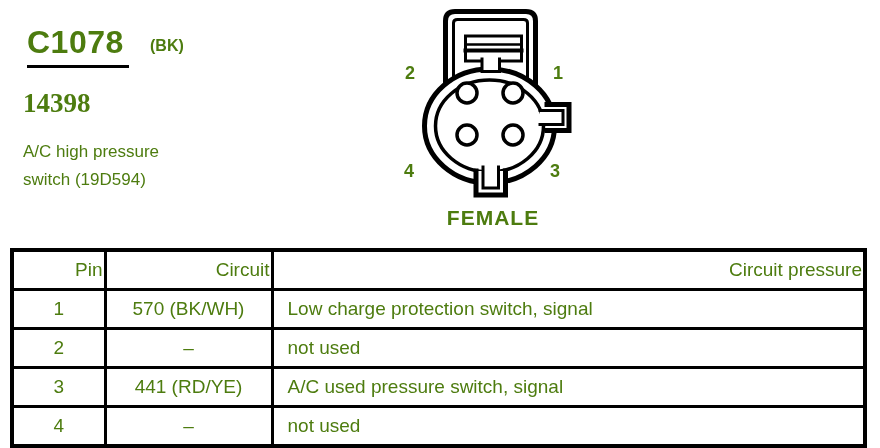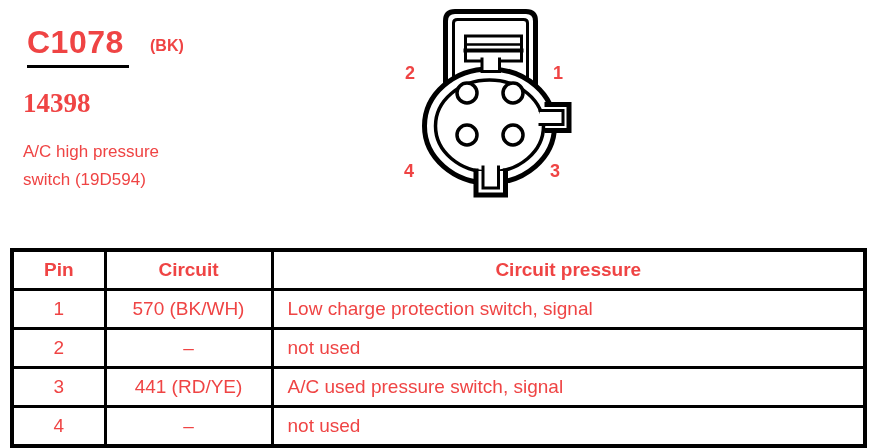--- a/index.html
+++ b/index.html
@@ -5,21 +5,21 @@
   html, body {
     margin: 0;
     padding: 0;
     background: #ffffff;
   }
   .page {
     position: relative;
     width: 880px;
     height: 448px;
     background: #ffffff;
-    color: #ef4444;
+    color: #4d7c0f;
     font-family: "Liberation Sans", sans-serif;
     overflow: hidden;
   }
   
   .connector-id {
     position: absolute;
     left: 27px;
     top: 26px;
     font-size: 32px;
     font-weight: bold;
@@ -88,21 +88,21 @@
     font-size: 19px;
     border: 4px solid #000;
   }
   .pin-table th, .pin-table td {
     border: 3px solid #000;
     height: 34px;
     vertical-align: middle;
     overflow: hidden;
     white-space: nowrap;
   }
-  .pin-table th { font-size: 19px; font-weight: bold; text-align: center; }
+  .pin-table th { font-size: 19px; font-weight: normal; text-align: right; }
   .col-pin     { width: 93px; }
   .col-circuit { width: 167px; }
   .cell-pin, .cell-circuit { text-align: center; }
   .cell-function { text-align: left; padding-left: 14px; }
 </style>
 </head>
 <body>
 
 <div class="page">
 
@@ -135,20 +135,21 @@
       <circle cx="115" cy="93" r="10" stroke-width="3.5"></circle>
       <circle cx="69" cy="135" r="10" stroke-width="3.5"></circle>
       <circle cx="115" cy="135" r="10" stroke-width="3.5"></circle>
     </g>
   </svg>
 
   <div class="pin-label pin-label-2">2</div>
   <div class="pin-label pin-label-1">1</div>
   <div class="pin-label pin-label-4">4</div>
   <div class="pin-label pin-label-3">3</div>
+  <div class="gender-caption">FEMALE</div>
 
   <table class="pin-table">
     <colgroup>
       <col class="col-pin">
       <col class="col-circuit">
       <col class="col-function">
     </colgroup>
     <thead>
       <tr>
         <th>Pin</th>

